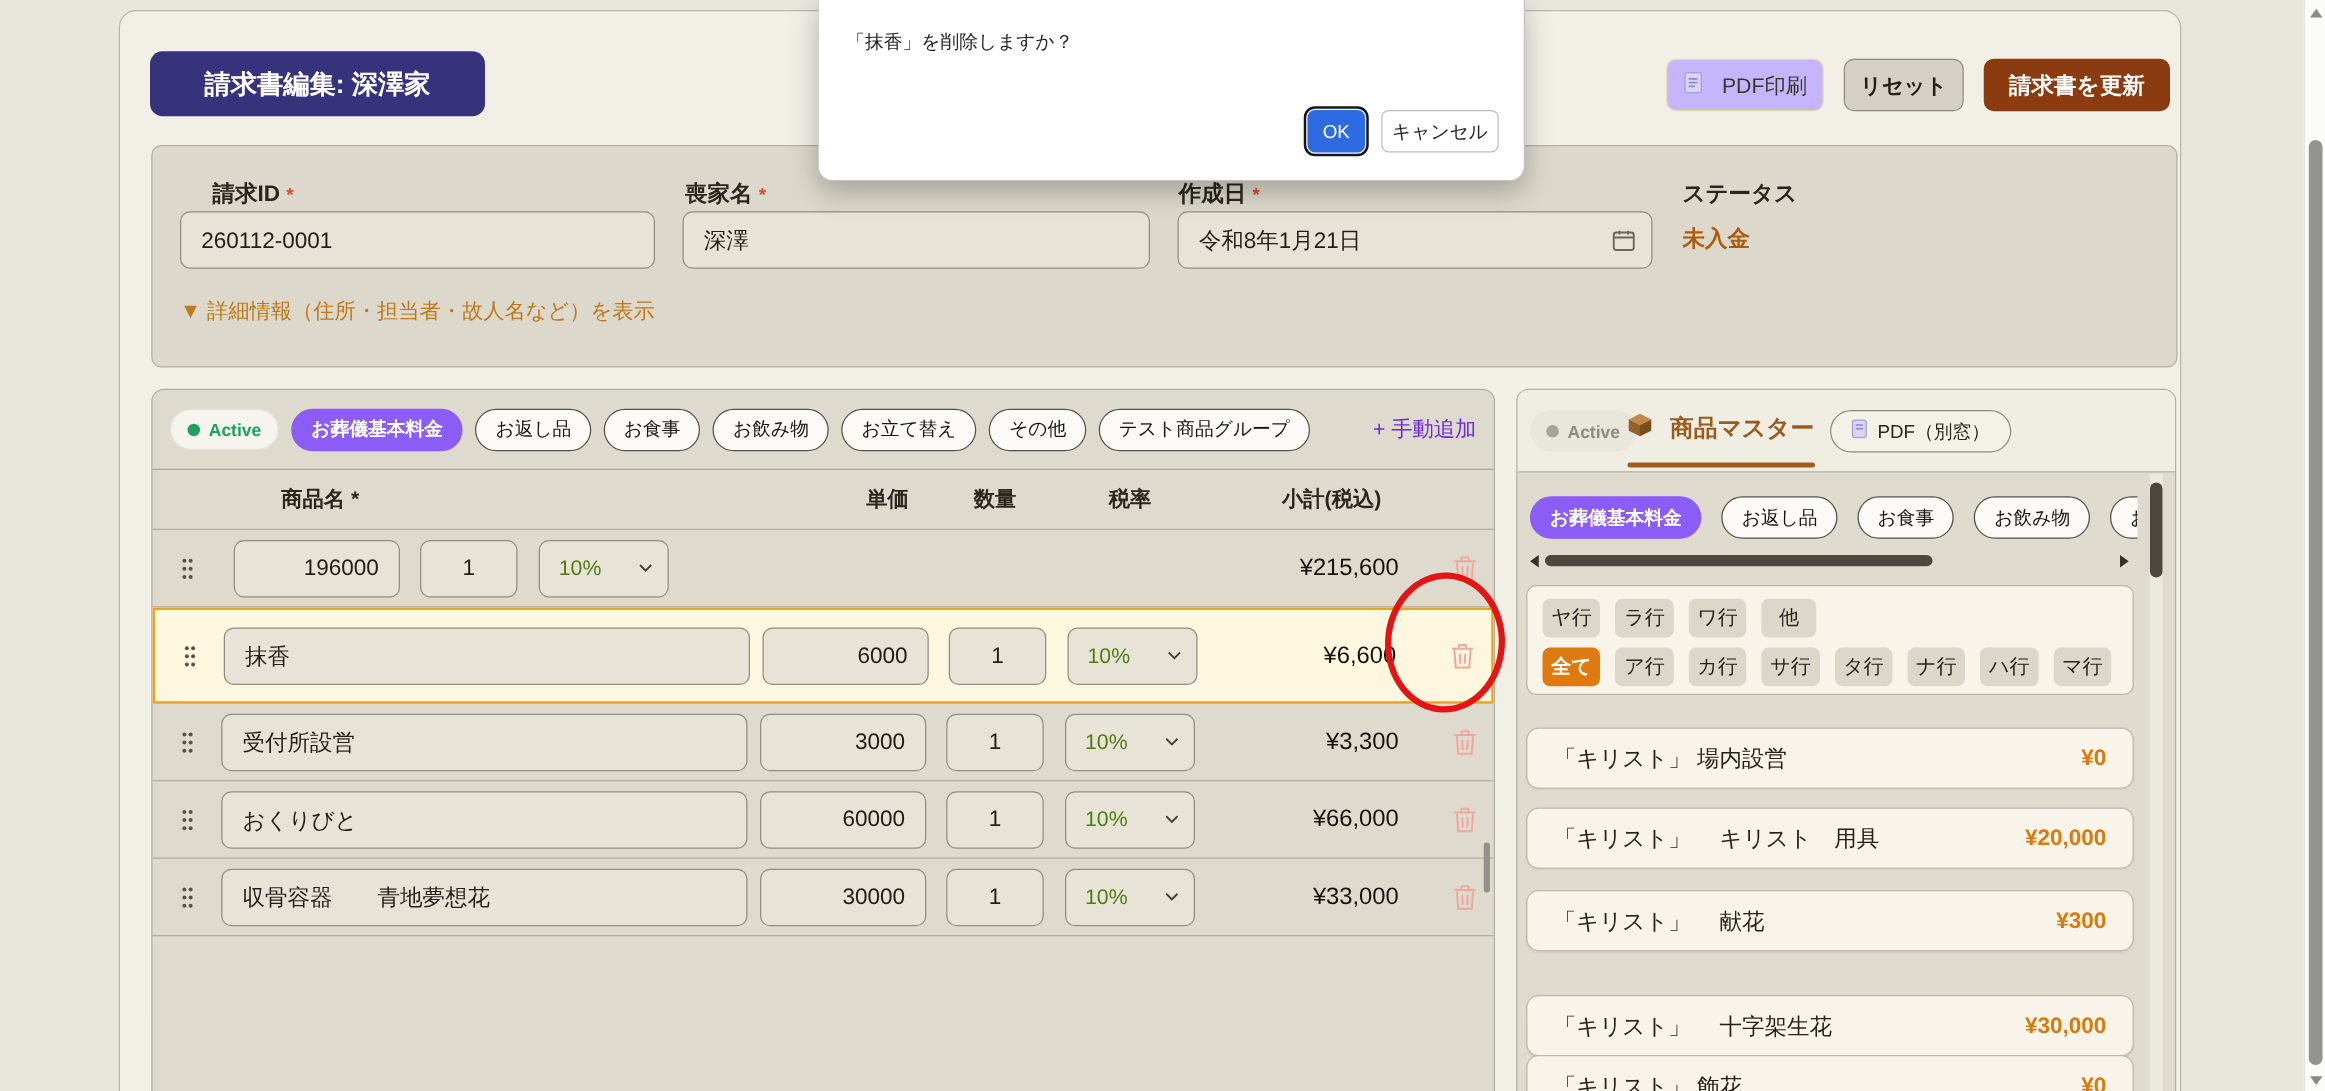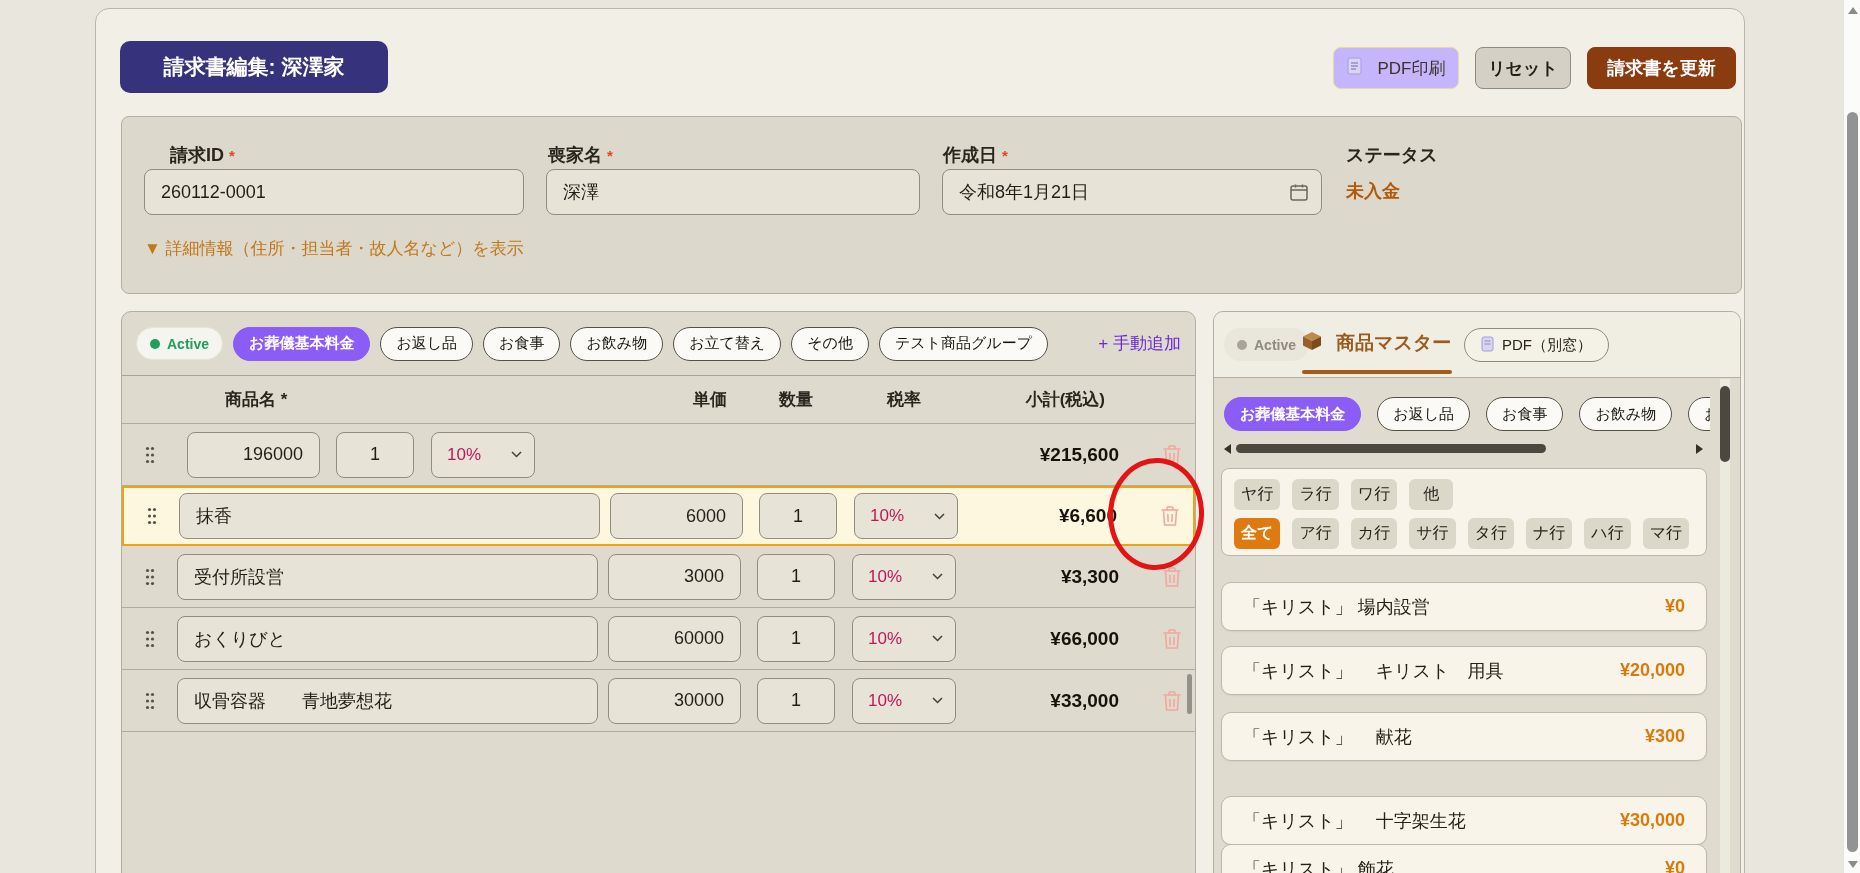--- a/index.html
+++ b/index.html
@@ -59,30 +59,30 @@
   .c-handle { width:55px; flex-shrink:0; display:flex; justify-content:center; }
   .c-name   { width:421px; flex-shrink:0; padding-left:48px; }
   .c-price  { width:133px; margin-left:10px; flex-shrink:0; text-align:right; padding-right:14px; }
   .c-qty    { width:78px;  margin-left:16px; flex-shrink:0; text-align:center; }
   .c-tax    { width:104px; margin-left:17px; flex-shrink:0; text-align:center; }
   .c-sub    { flex:1; text-align:right; padding-right:44px; }
   .c-trash  { width:46px; flex-shrink:0; display:flex; justify-content:center; }
 
   .rows { position:absolute; left:0; right:0; top:112px; bottom:0; }
   .item-row { height:62px; display:flex; align-items:center; border-bottom:1px solid #b0ac9f; }
-  .item-row.highlighted { background:#fdf7df; border:2px solid #e9a418; height:60px; }
+  .item-row.highlighted { background:#fdf7df; border:2px solid #e9a418; height:77px; }
   .cell-input { height:46px; background:#e7e3d7; border:1px solid #918d7f; border-radius:8px;
     padding:0 16px; font-size:18px; color:#231f18; font-family:"Liberation Sans","DejaVu Sans",sans-serif; }
   .in-name { width:421px; }
   .in-price { width:133px; margin-left:10px; text-align:right; }
   .in-qty { width:78px; margin-left:16px; text-align:center; }
   .sel-tax { width:104px; margin-left:17px; height:46px; background:#e7e3d7; border:1px solid #918d7f;
     border-radius:8px; display:flex; align-items:center; justify-content:space-between;
-    padding:0 12px 0 15px; font-size:17px; color:#be185d; cursor:pointer; }
-  .sub-val { flex:1; text-align:right; padding-right:30px; font-size:19px; font-weight:bold; color:#17130c; }
+    padding:0 12px 0 15px; font-size:17px; color:#4d7c0f; cursor:pointer; }
+  .sub-val { flex:1; text-align:right; padding-right:30px; font-size:19px; font-weight:normal; color:#17130c; }
   .trash-btn { width:46px; display:flex; justify-content:center; cursor:pointer; }
 
   .lp-scroll-thumb { position:absolute; right:3px; top:362px; width:5px; height:40px;
     background:#94908a; border-radius:3px; }
 
   
   .rp-header { position:absolute; left:0; right:0; top:0; height:66px; background:#f0ede3;
     border-bottom:1px solid #b3afa2; }
   .rp-active { position:absolute; left:10px; top:16px; display:flex; align-items:center; gap:7px;
     background:#e9e6dc; border-radius:17px; padding:0 13px; height:33px; color:#8f8b80; font-weight:bold; font-size:14px; }
@@ -475,20 +475,27 @@
       </div>
       <div class="product-card" style="top:532px;">
         <span class="p-name">「キリスト」 飾花</span>
         <span class="p-price">¥0</span>
       </div>
     </div>
   </div>
 
   <div class="red-circle"></div>
 
+  <div class="dialog">
+    <div class="dlg-msg">「抹香」を削除しますか？</div>
+    <div class="dlg-btns">
+      <button class="dlg-ok">OK</button>
+      <button class="dlg-cancel">キャンセル</button>
+    </div>
+  </div>
 
   <div class="scrollbar">
     <div class="sb-arrow-up"></div>
     <div class="sb-thumb"></div>
     <div class="sb-arrow-down"></div>
   </div>
 
 </div>
 
 </body></html>

